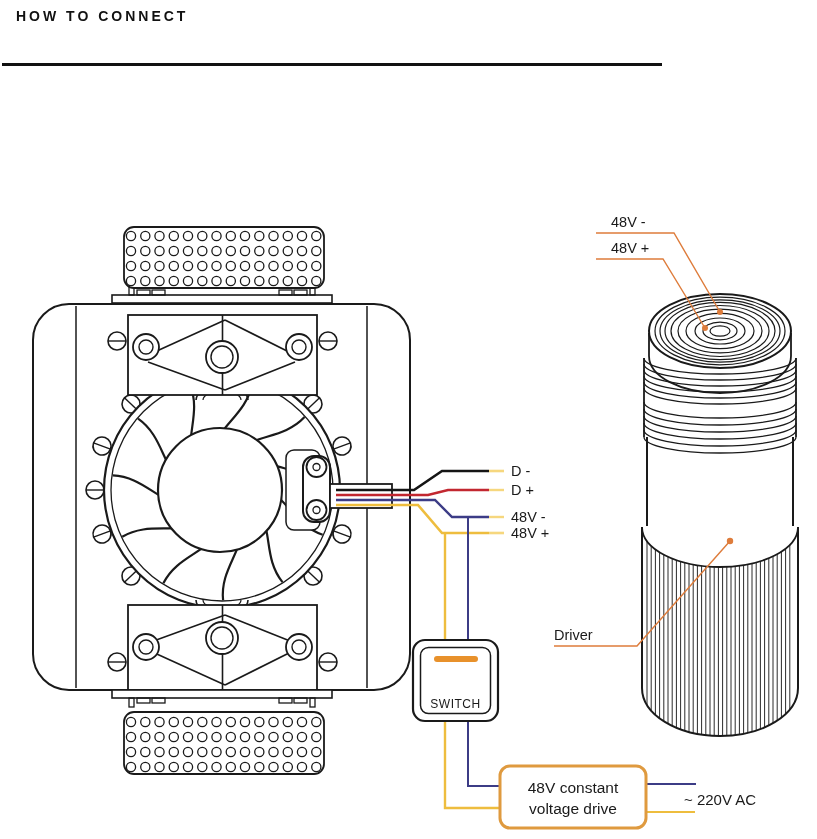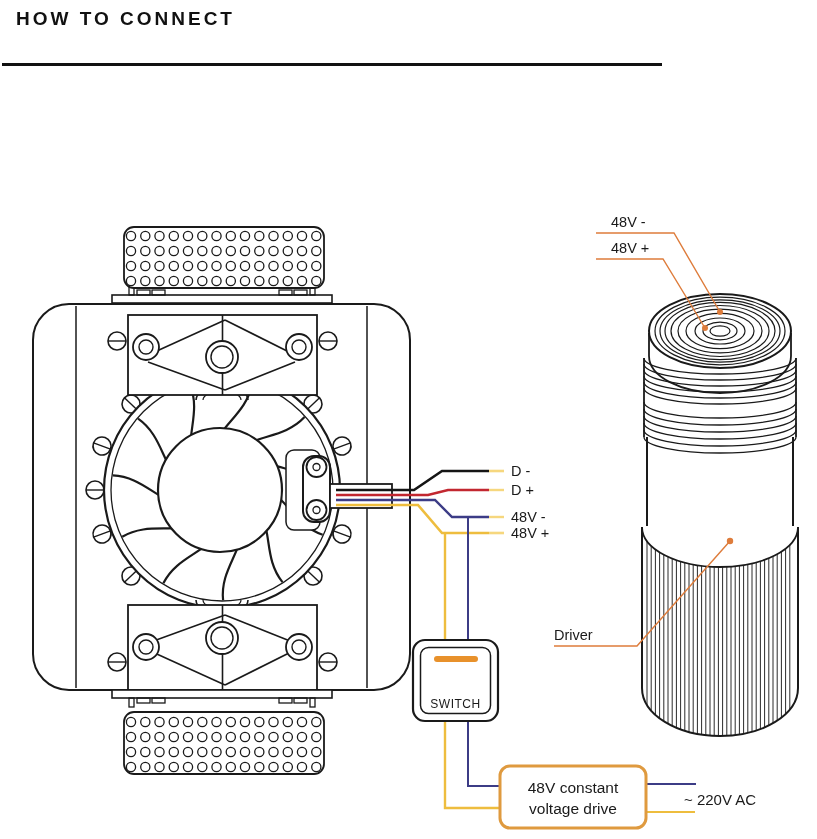--- a/index.html
+++ b/index.html
@@ -1,18 +1,18 @@
 <!DOCTYPE html>
 <html><head>
 <meta charset="utf-8">
 <style>
   html,body{margin:0;padding:0;background:#fff;}
   body{width:817px;height:839px;position:relative;overflow:hidden;
        font-family:"Liberation Sans",sans-serif;}
-  .page-title{position:absolute;left:16px;top:8px;margin:0;font-size:19px;
+  .page-title{position:absolute;left:16px;top:8px;margin:0;font-size:14px;
        font-weight:bold;letter-spacing:3px;color:#111;}
   .title-rule{position:absolute;left:2px;top:63px;width:660px;height:3px;
        background:#111;}
   svg text{fill:#1a1a1a;}
   .lbl{font-size:14.5px;}
   .lbl-sm{font-size:12px;letter-spacing:0.5px;}
   .lbl-md{font-size:15px;}
   .lbl-psu{font-size:15.5px;}
 </style>
 </head>

